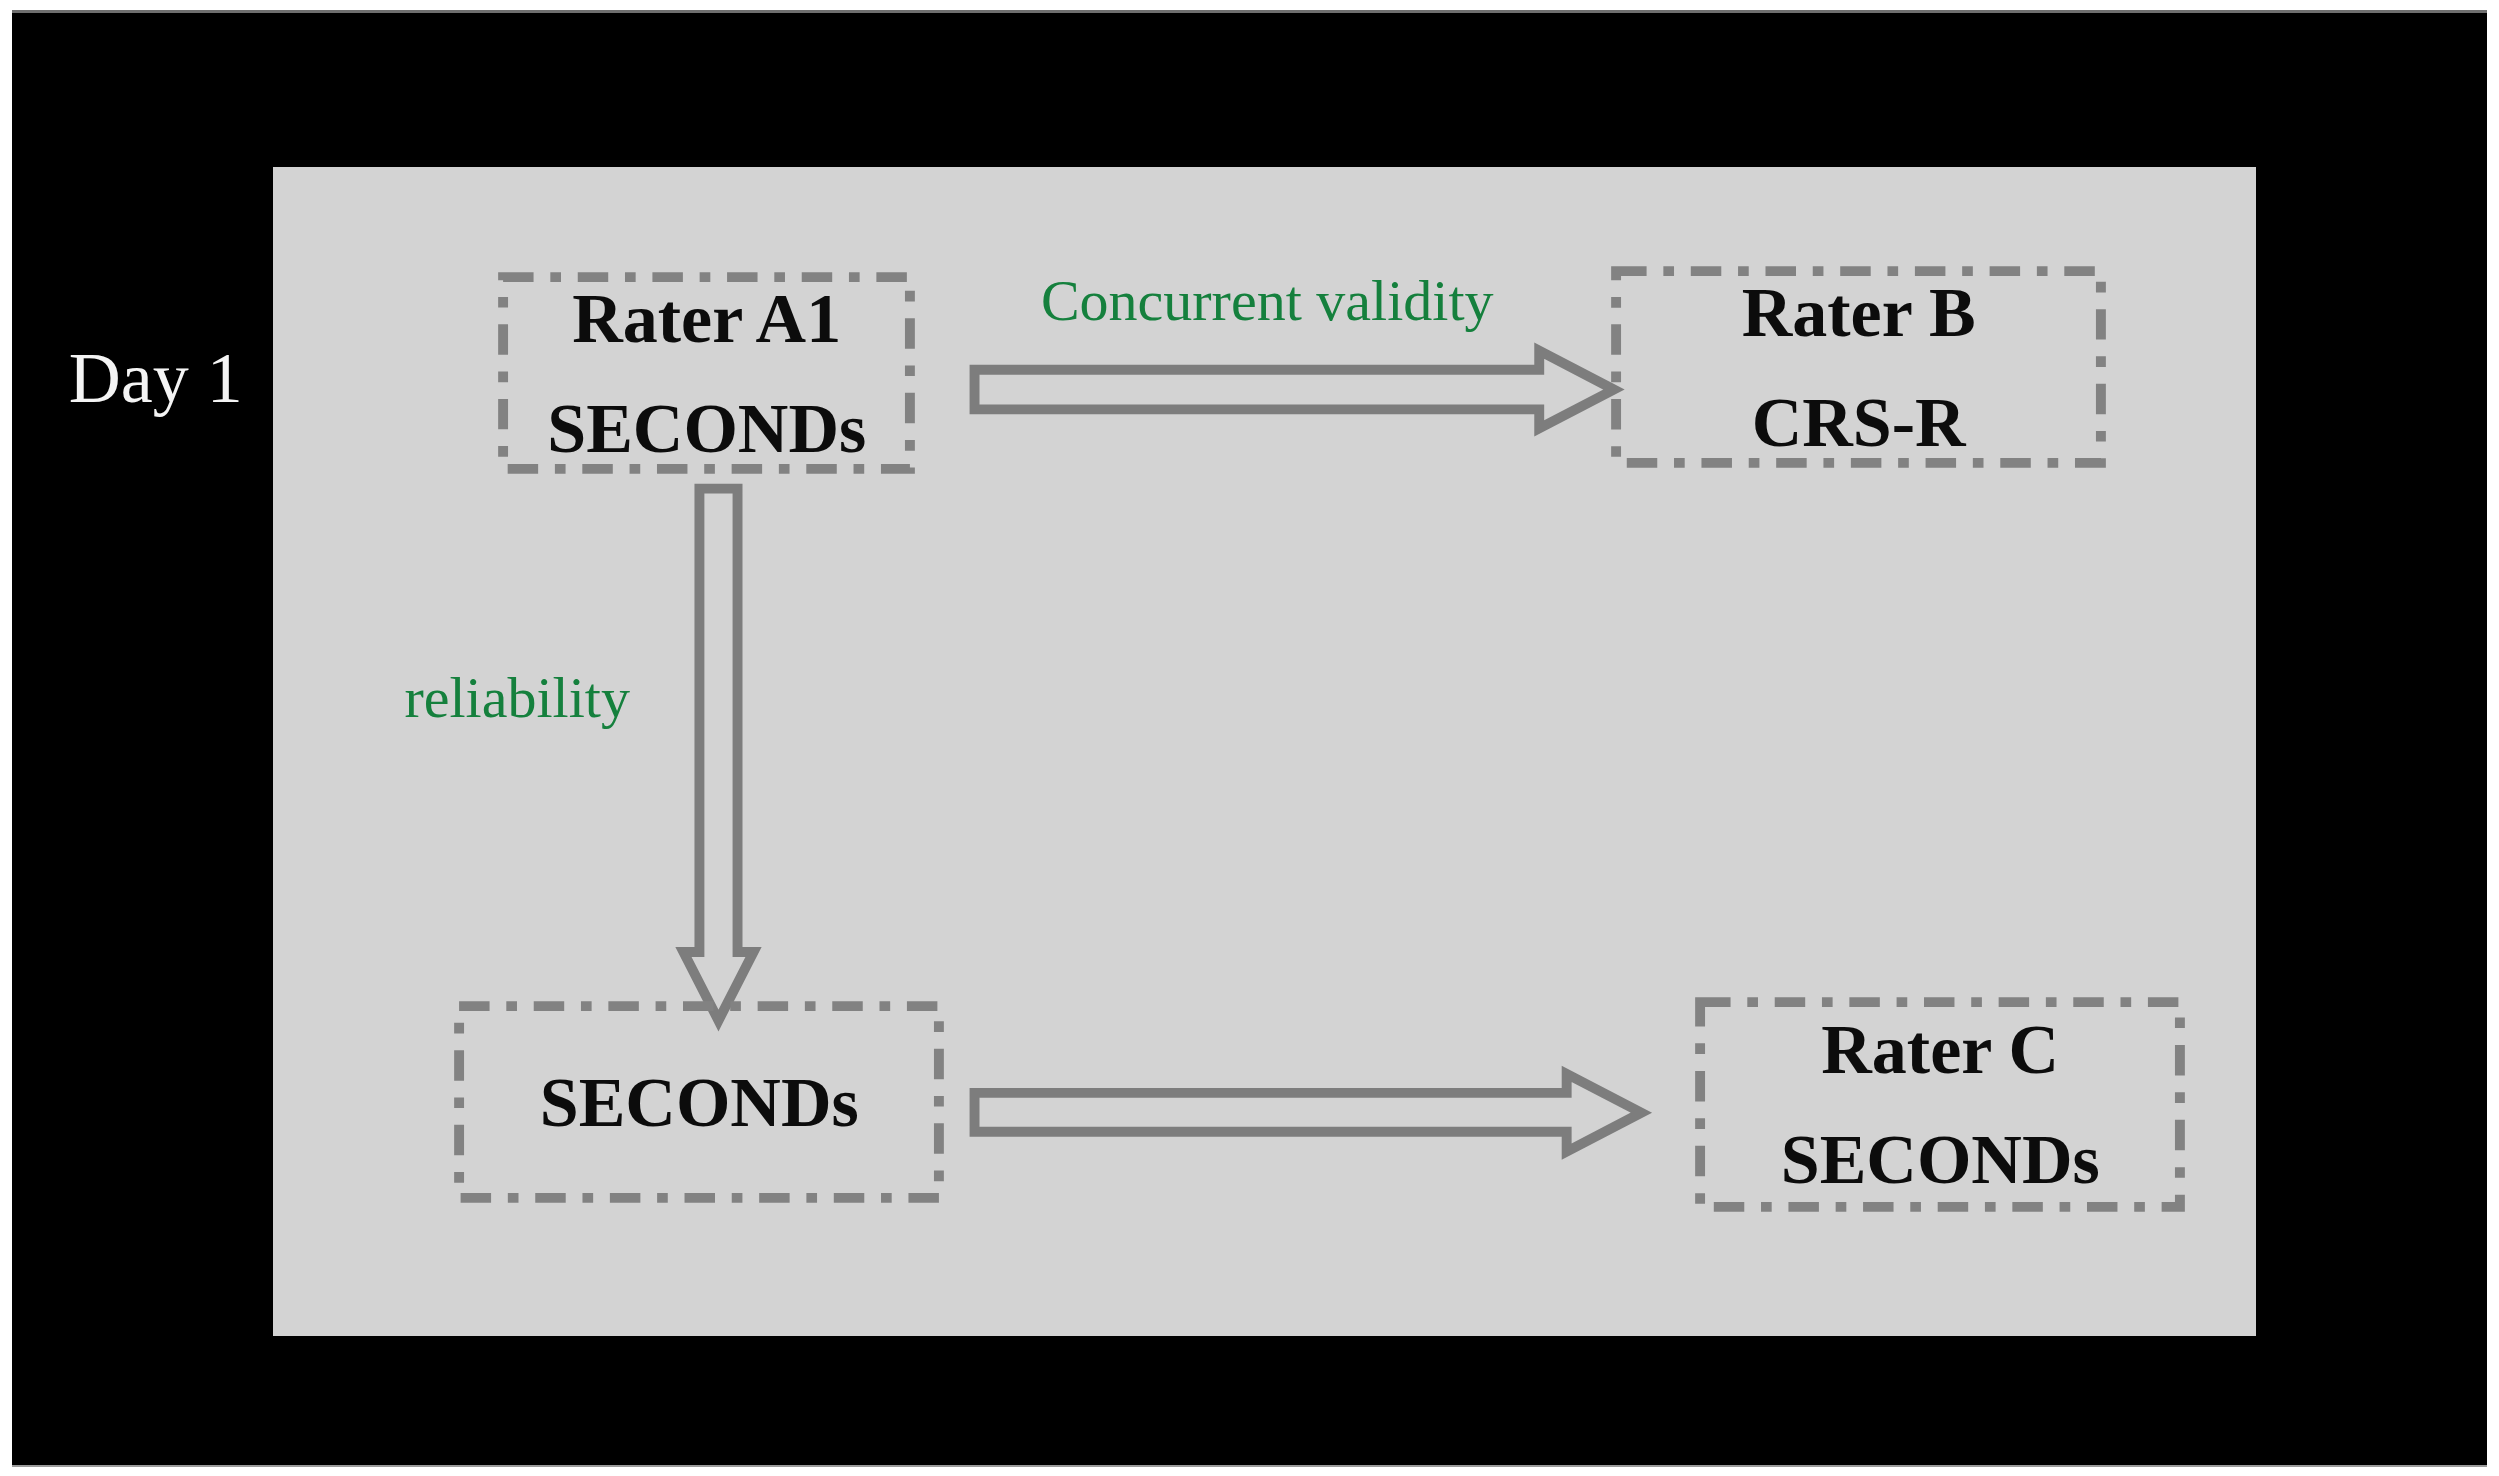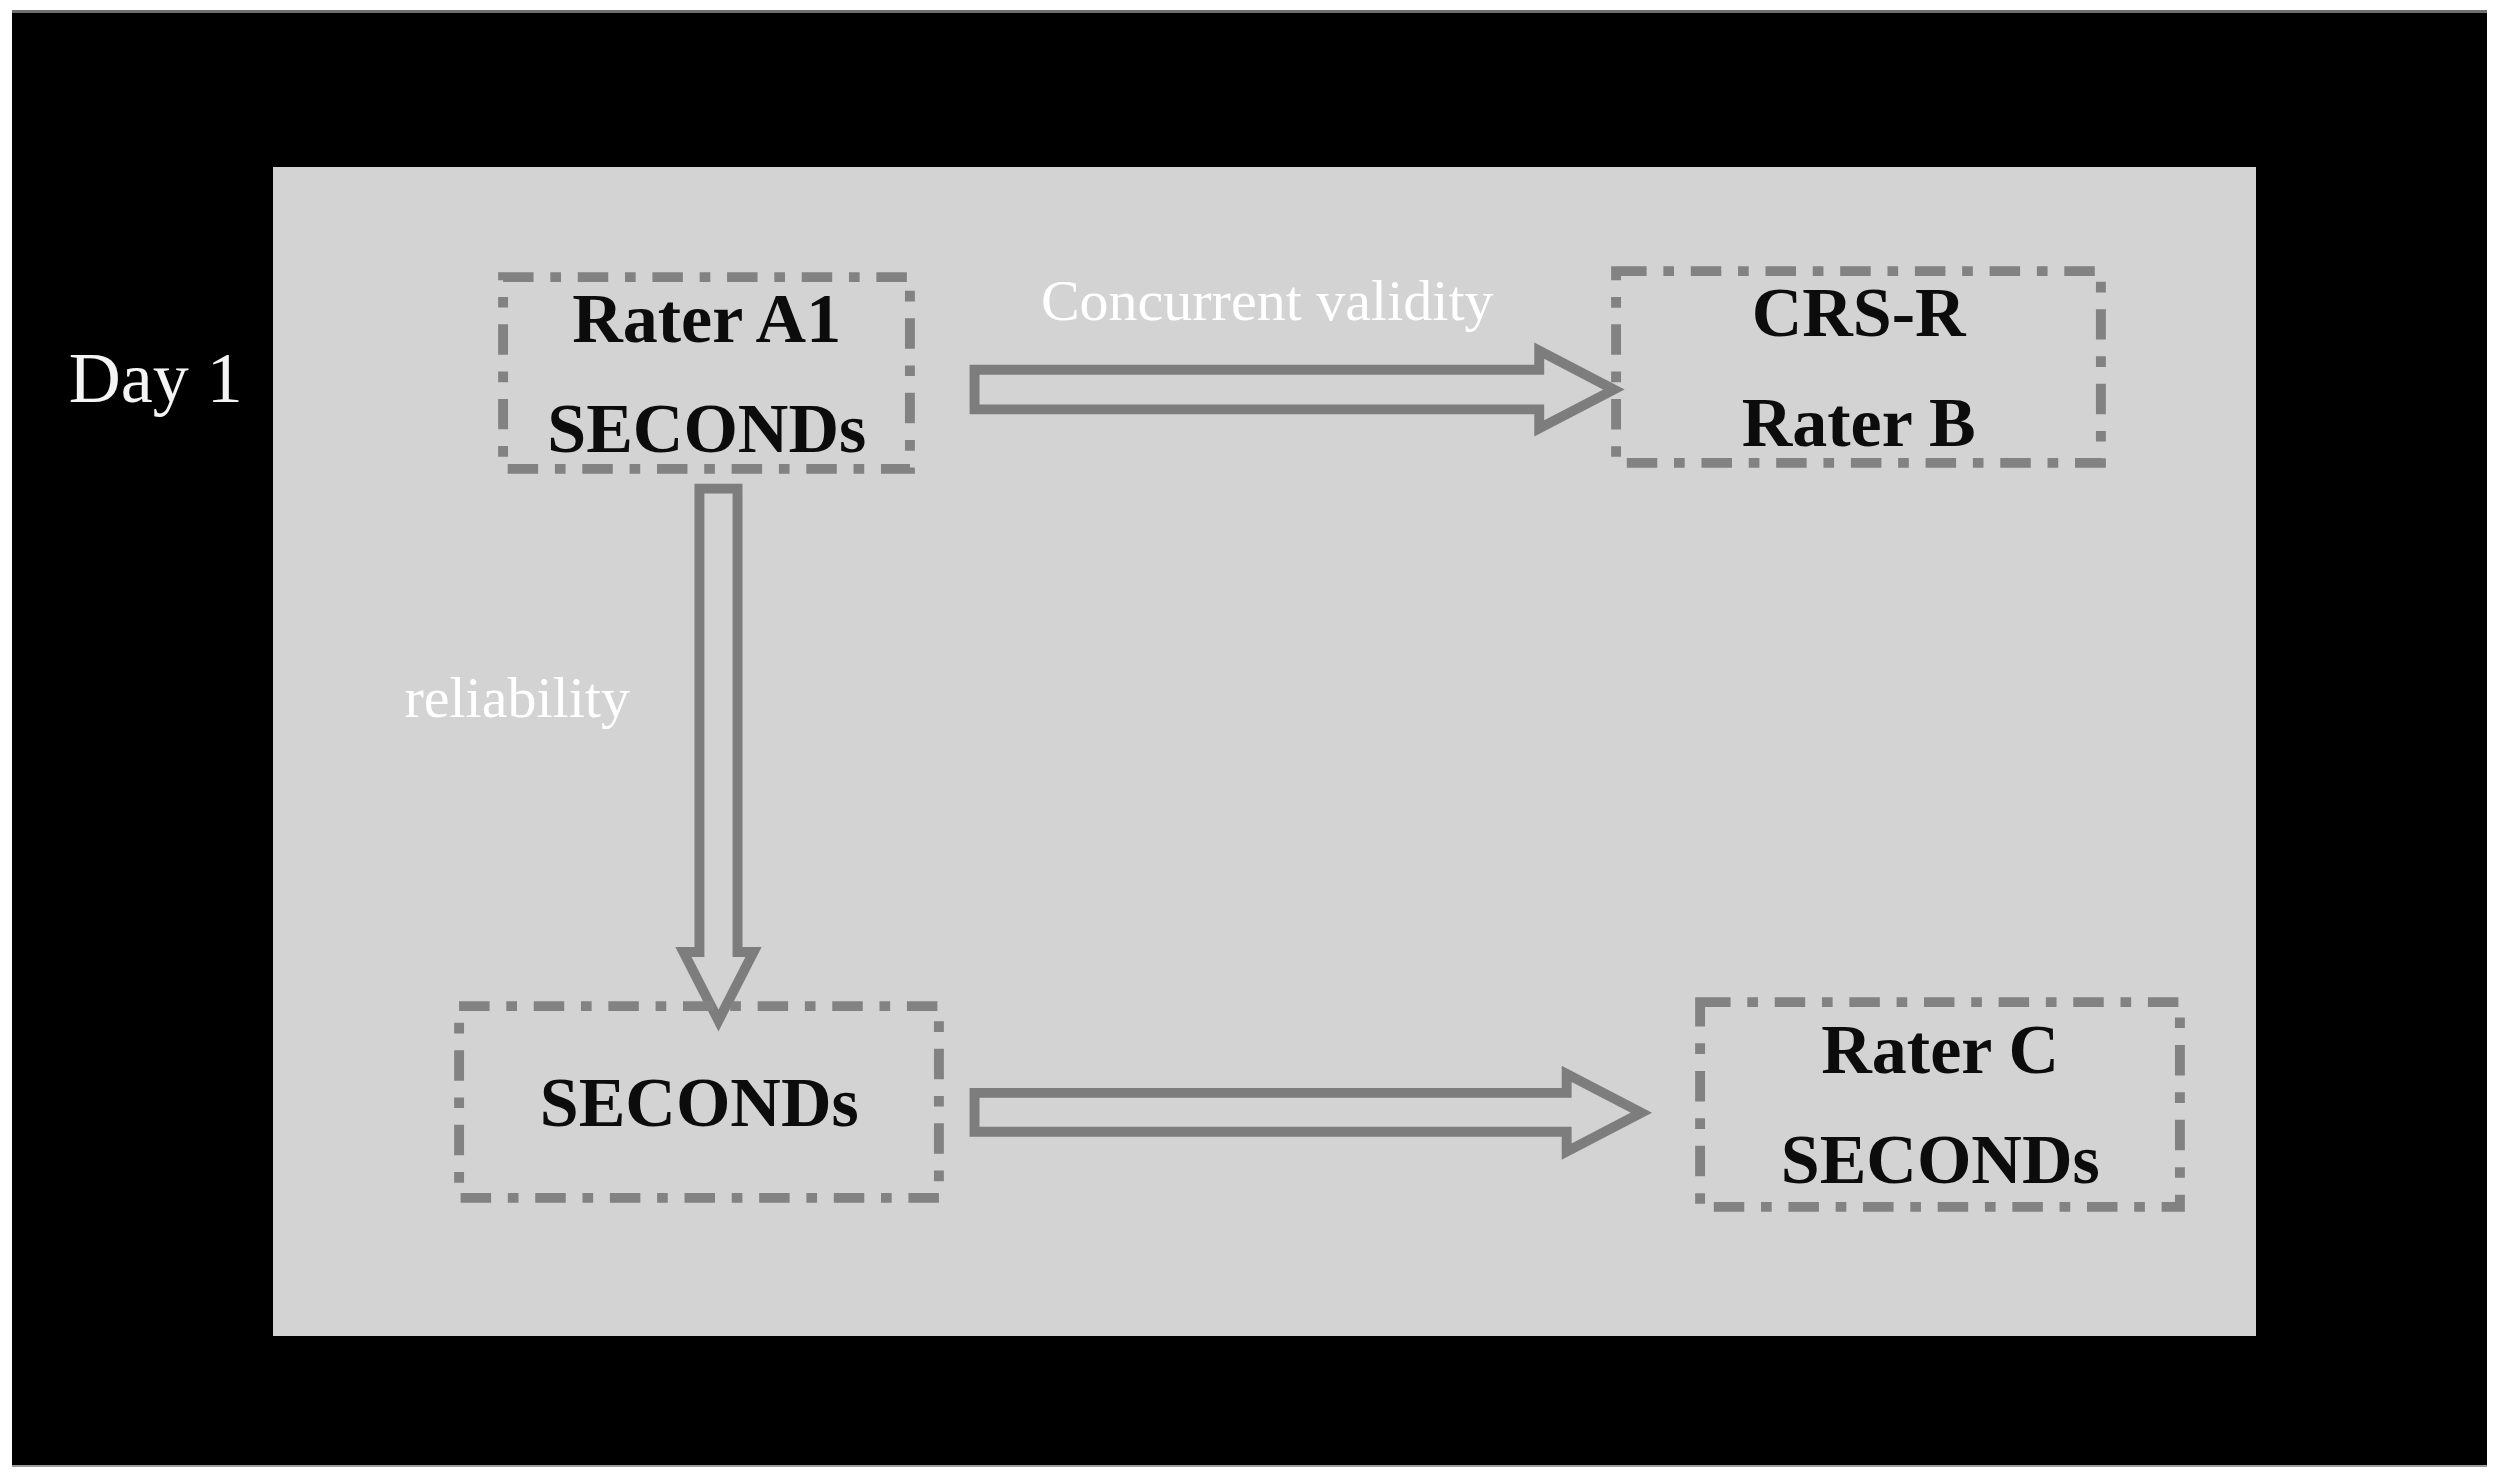--- a/index.html
+++ b/index.html
@@ -72,21 +72,21 @@
     white-space: nowrap;
     z-index: 2;
   }
   .box-a1 { left: 497px;  top: 268px;  width: 419px; height: 204px; }
   .box-b  { left: 1610px; top: 262px;  width: 497px; height: 204px; }
   .box-a2 { left: 454px;  top: 997px; width: 492px; height: 204px; }
   .box-c  { left: 1610px; top: 993px; width: 492px; height: 217px; }
 
   .arrow-label {
     position: absolute;
-    color: #ffffff;
+    color: #15803d;
     font-size: 58px;
     line-height: 66px;
     text-align: center;
     white-space: nowrap;
   }
   .label-concurrent { left: 985px; top: 265px;  width: 564px; }
   .label-intra      { left: 311px;  top: 662px;  width: 412px; }
   .label-inter      { left: 986px; top: 988px; width: 564px; }
 
   .arrows-layer {
@@ -119,22 +119,22 @@
         <rect x="8" y="8" width="534" height="252" fill="none" stroke="#828282" stroke-width="13" stroke-dasharray="40 22 14 22"></rect>
       </svg>
       <div class="line">Rater A1</div>
       <div class="line">SECONDs</div>
     </div>
 
     <div class="node box-b" style="left:1598px;top:252px;">
       <svg class="border-rect" viewBox="0 0 652 268" preserveAspectRatio="none">
         <rect x="8" y="8" width="636" height="252" fill="none" stroke="#828282" stroke-width="13" stroke-dasharray="40 22 14 22"></rect>
       </svg>
+      <div class="line">Rater B</div>
       <div class="line">CRS-R</div>
-      <div class="line">Rater B</div>
     </div>
 
     <div class="node box-a2" style="left:441px;top:987px;">
       <svg class="border-rect" viewBox="0 0 646 268" preserveAspectRatio="none">
         <rect x="8" y="8" width="630" height="252" fill="none" stroke="#828282" stroke-width="13" stroke-dasharray="40 22 14 22"></rect>
       </svg>
       <div class="line">SECONDs</div>
     </div>
 
     <div class="node box-c" style="left:1682px;top:983px;">

